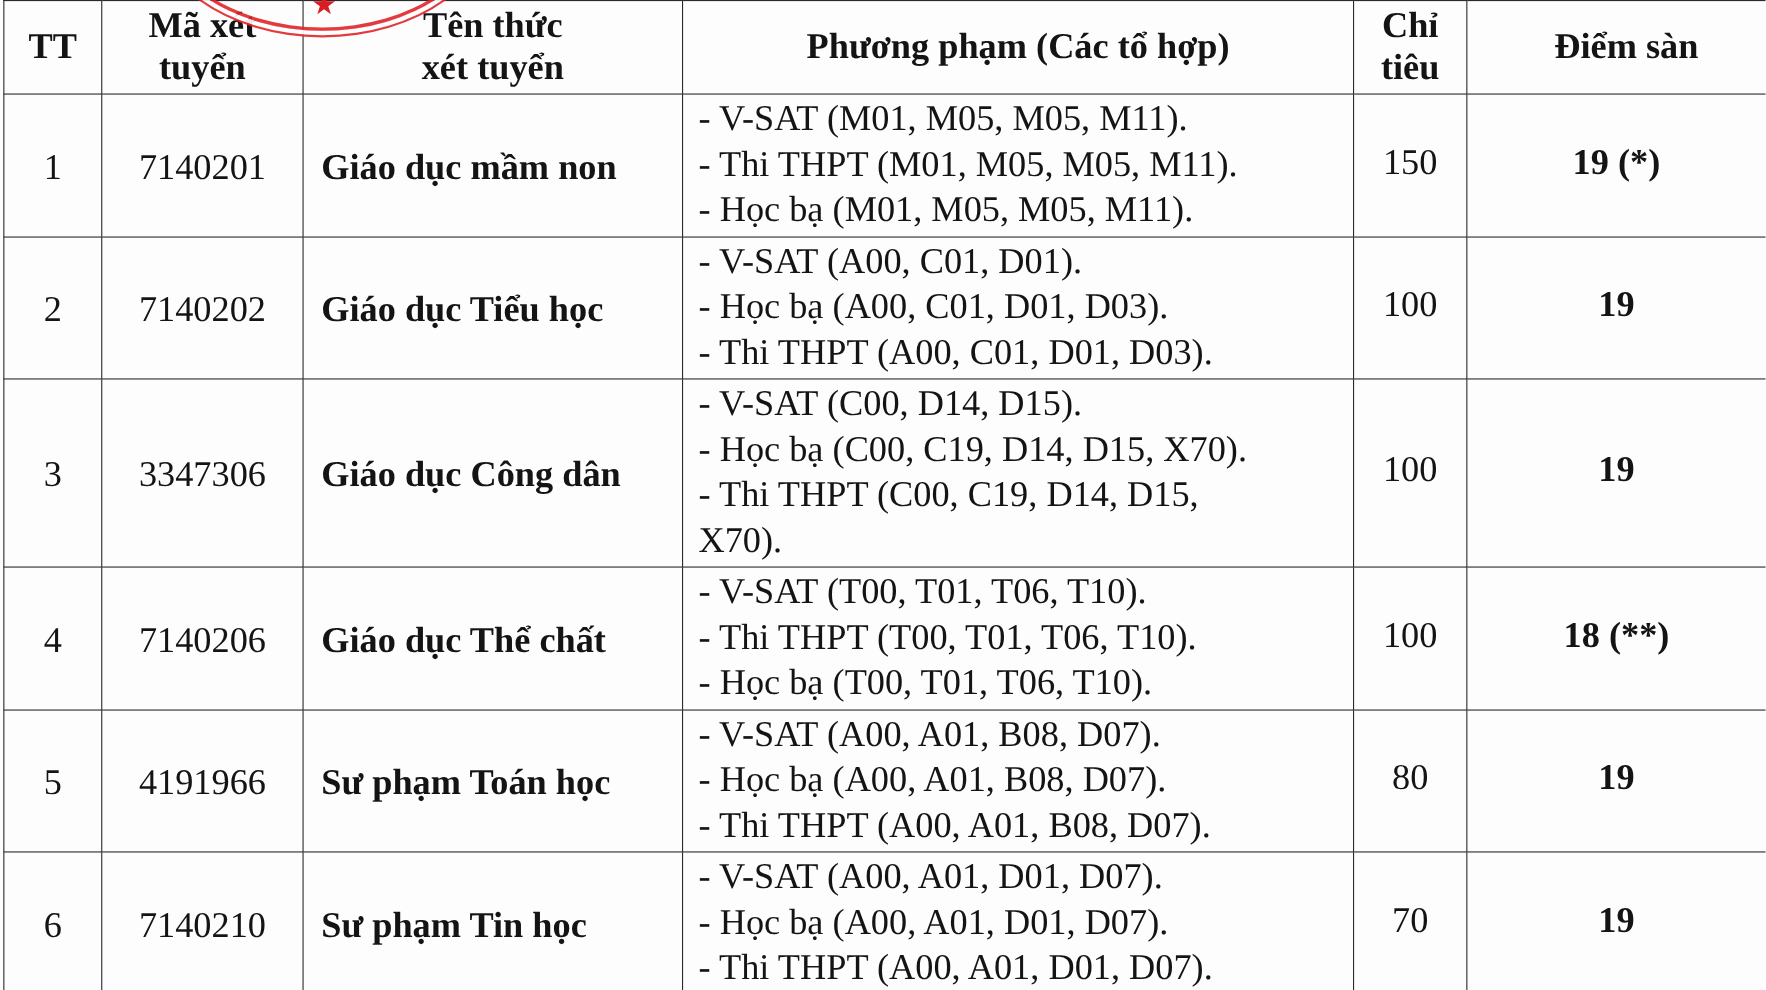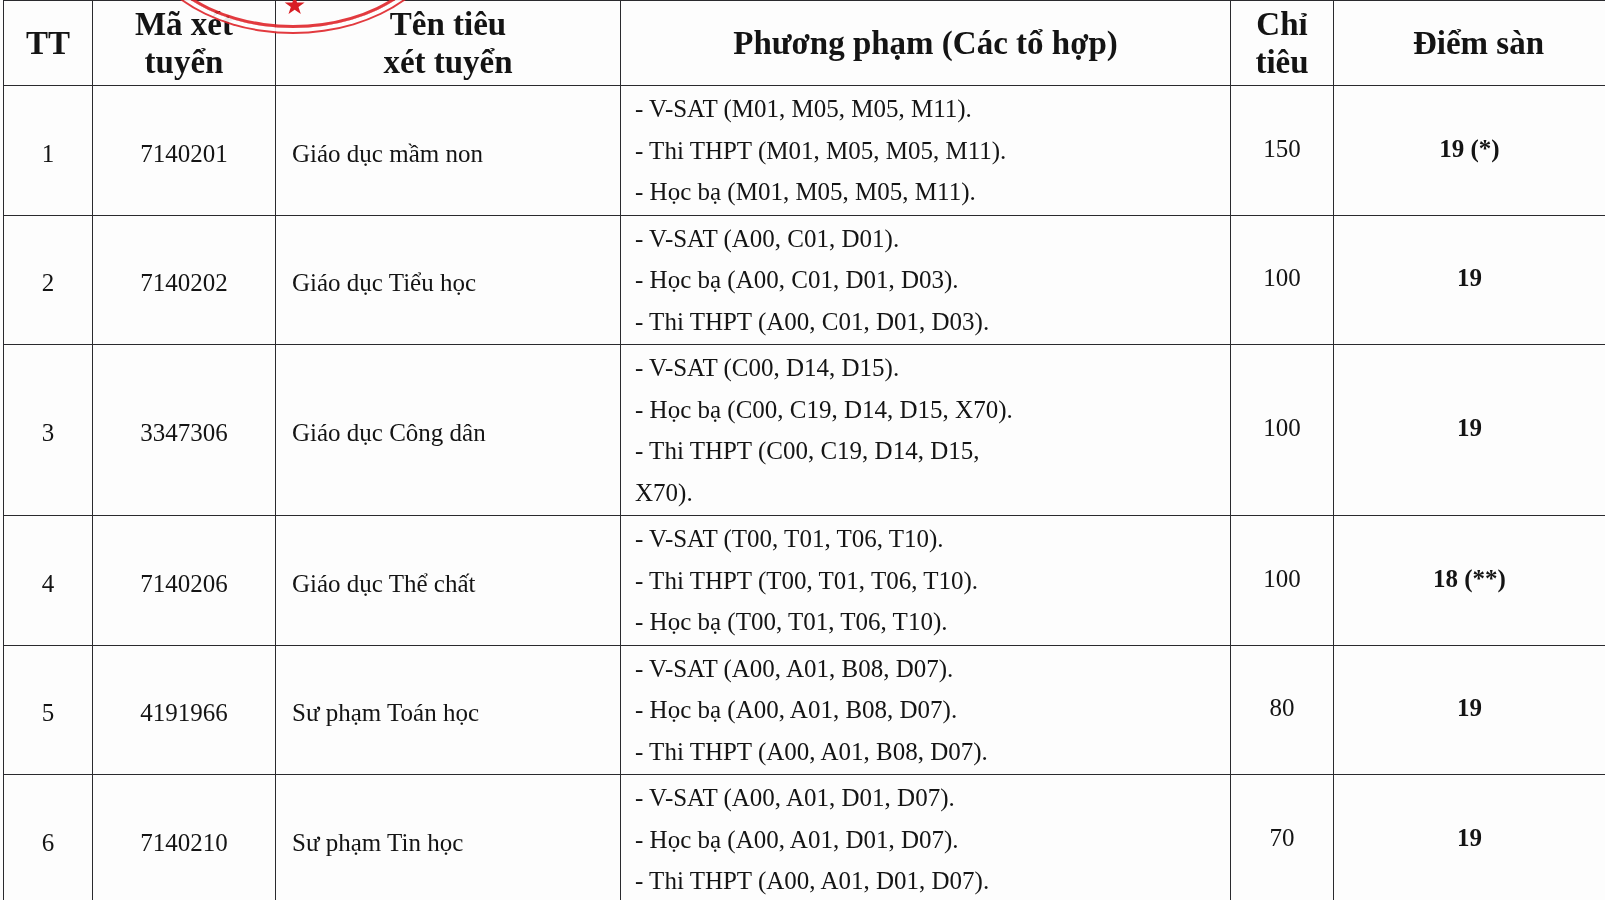--- a/index.html
+++ b/index.html
@@ -38,32 +38,32 @@
       vertical-align: middle;
     }
     table.admissions th {
       font-weight: bold;
       font-size: 33px;
       line-height: 38px;
       text-align: center;
       height: 84px;
     }
     table.admissions td {
-      font-size: 25px;
+      font-size: 33px;
       line-height: 41.5px;
     }
     col.c-tt { width: 89px; }
     col.c-code { width: 183px; }
     col.c-name { width: 345px; }
     col.c-method { width: 610px; }
     col.c-quota { width: 103px; }
     col.c-score { width: 290px; }
 
     td.tt, td.code, td.quota { text-align: center; }
-    td.name { padding-left: 16px !important; }
+    td.name { padding-left: 16px !important; font-weight: bold; }
     td.method { padding: 2px 0 2px 14px !important; }
     td.score { text-align: center; font-weight: bold; padding-right: 18px !important; }
 
     tr.r-1 td { height: 122px; }
     tr.r-2 td { height: 122px; }
     tr.r-3 td { height: 164px; }
     tr.r-4 td { height: 122px; margin-top: 28px; }
     tr.r-5 td { height: 122px; }
     tr.r-6 td { height: 122px; }
 
@@ -111,21 +111,21 @@
         <col class="c-score">
     </colgroup>
     <thead>
       <tr>
         <th><span>TT</span></th>
         <th>
           <span class="method-line">Mã xét</span>
           <span class="method-line">tuyển</span>
         </th>
         <th>
-          <span class="method-line">Tên tiêu</span>
+          <span class="method-line">Tên thức</span>
           <span class="method-line">xét tuyển</span>
         </th>
         <th><span>Phương phạm (Các tổ hợp)</span></th>
         <th>
           <span class="method-line">Chỉ</span>
           <span class="method-line">tiêu</span>
         </th>
         <th><span>Điểm sàn</span></th>
       </tr>
     </thead>

